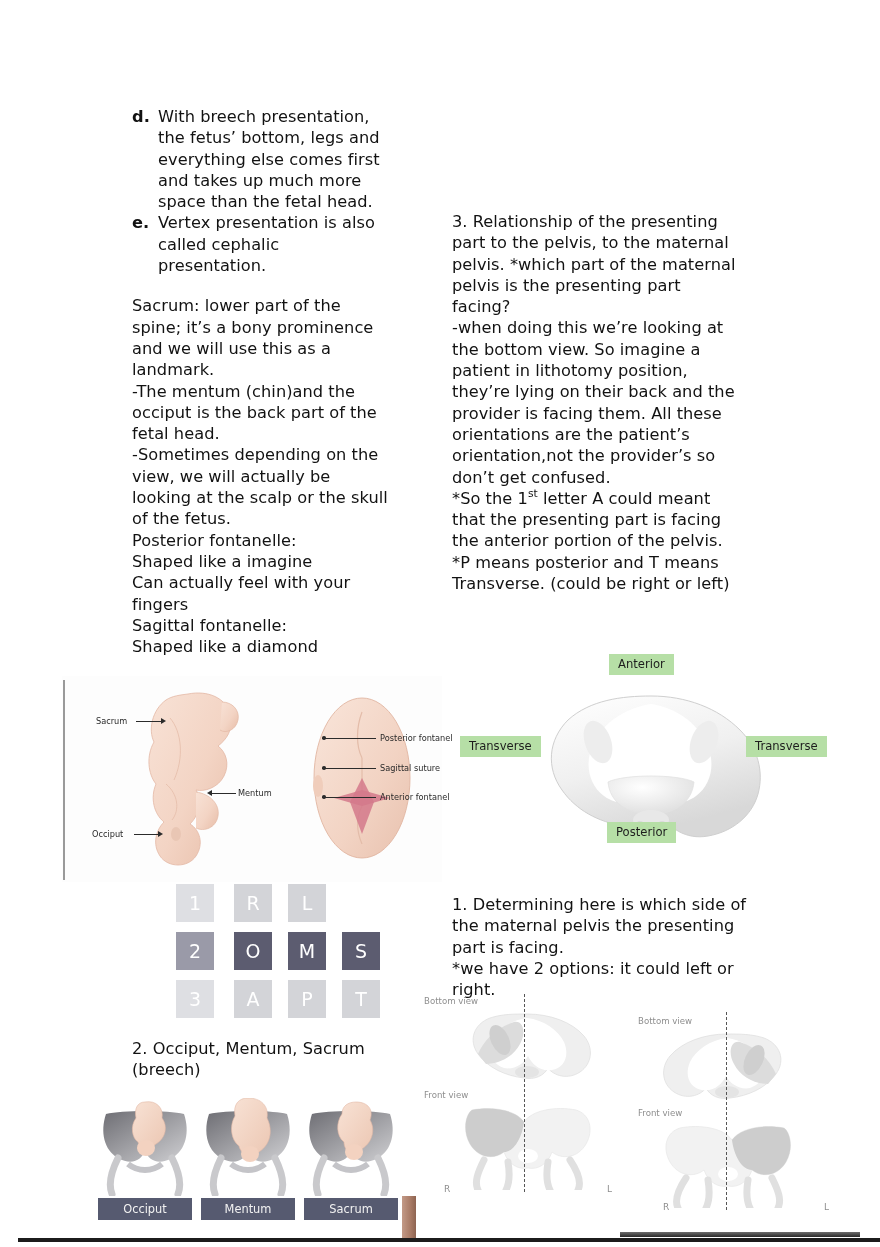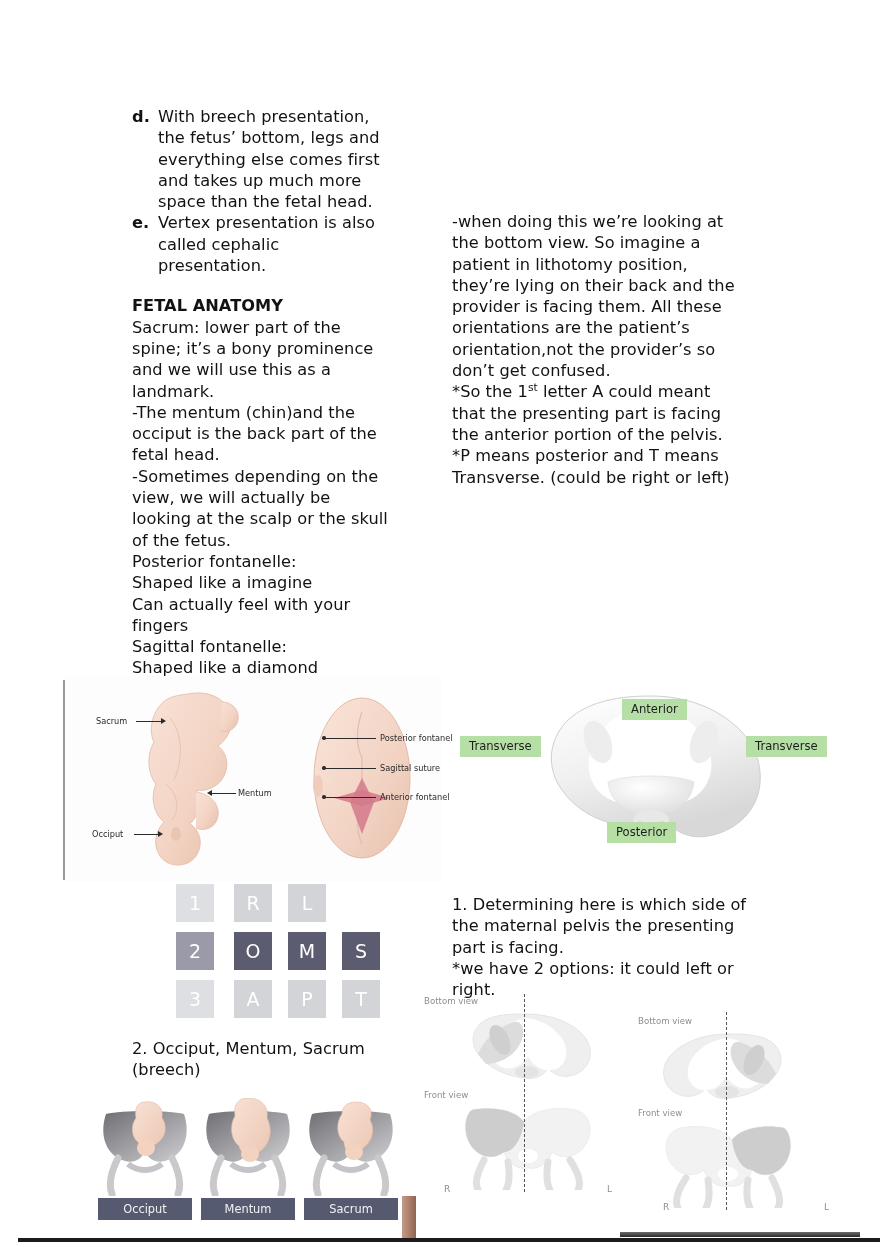--- a/index.html
+++ b/index.html
@@ -75,21 +75,20 @@
     <span class="list-body">With breech presentation, the fetus’ bottom, legs and everything else comes first and takes up much more space than the fetal head.</span>
   </div>
 
   <div class="list-row">
     <span class="list-marker">e.</span>
     <span class="list-body">Vertex presentation is also called cephalic presentation.</span>
   </div>
 
   <div style="height:19px;"></div>
 
-  <div style="font-weight:bold;">FETAL ANATOMY</div>
 
   <div>
     <b>Sacrum:</b><span> lower part of the spine; it’s a bony prominence and we will use this as a landmark.</span>
   </div>
 
   <div>-The mentum (chin)and the occiput is the back part of the fetal head.</div>
   <div>-Sometimes depending on the view, we will actually be looking at the scalp or the skull of the fetus.</div>
 
   <div>
     <b>Posterior fontanelle:</b>
@@ -98,20 +97,21 @@
 
   <div>Can actually feel with your fingers</div>
 
   <div>
     <b>Sagittal fontanelle:</b>
   </div>
   <div>Shaped like a  diamond</div>
 </div>
 
 <div class="abs col-text" style="left:452px; top:211px; width:292px;">
+  <div>3. Relationship of the presenting part to the pelvis, to the maternal pelvis. *which part of the maternal pelvis is the presenting part facing?</div>
   <div>-when doing this we’re looking at the bottom view. So imagine a patient in lithotomy position, they’re lying on their back and the provider is facing them. All these orientations are the patient’s orientation,not the provider’s so don’t get confused.</div>
   <div>
     <span>*So the 1</span><sup>st</sup><span> letter A could meant that the presenting part is facing the anterior portion of the pelvis.</span>
   </div>
   <div>*P means posterior and T means Transverse. (could be right or left)</div>
 </div>
 
 <div class="abs" id="fig-fetal-anatomy">
   <div class="abs vrule"></div>
 
@@ -200,21 +200,21 @@
     <path d="M72 96 C88 88 142 88 158 96 C156 116 140 128 115 128
              C90 128 74 116 72 96 Z" fill="url(#bone2)" stroke="#e2e2e2" stroke-width="0.8"></path>
     <ellipse cx="115" cy="134" rx="18" ry="10" fill="#e8e8e8"></ellipse>
     <ellipse cx="104" cy="140" rx="5" ry="5" fill="#dadada"></ellipse>
     <ellipse cx="126" cy="140" rx="5" ry="5" fill="#dadada"></ellipse>
     <ellipse cx="115" cy="148" rx="6" ry="6" fill="#d6d6d6"></ellipse>
     <ellipse cx="62" cy="56" rx="13" ry="22" fill="#ededed" transform="rotate(-20 62 56)"></ellipse>
     <ellipse cx="168" cy="56" rx="13" ry="22" fill="#ededed" transform="rotate(20 168 56)"></ellipse>
   </svg>
 
-  <div class="abs green-tag" style="left:170px; top:6px;margin-top:45px;">Anterior</div>
+  <div class="abs green-tag" style="left:157px; top:6px;">Anterior</div>
   <div class="abs green-tag" style="left:8px; top:88px;">Transverse</div>
   <div class="abs green-tag" style="left:294px; top:88px;">Transverse</div>
   <div class="abs green-tag" style="left:155px; top:174px;">Posterior</div>
 </div>
 
 <div class="abs" id="fig-letter-grid">
 
   <div class="tile lighter" style="left:0px;  top:0px;">1</div>
   <div class="tile light" style="left:58px; top:0px;">R</div>
   <div class="tile light" style="left:112px;top:0px;">L</div>

